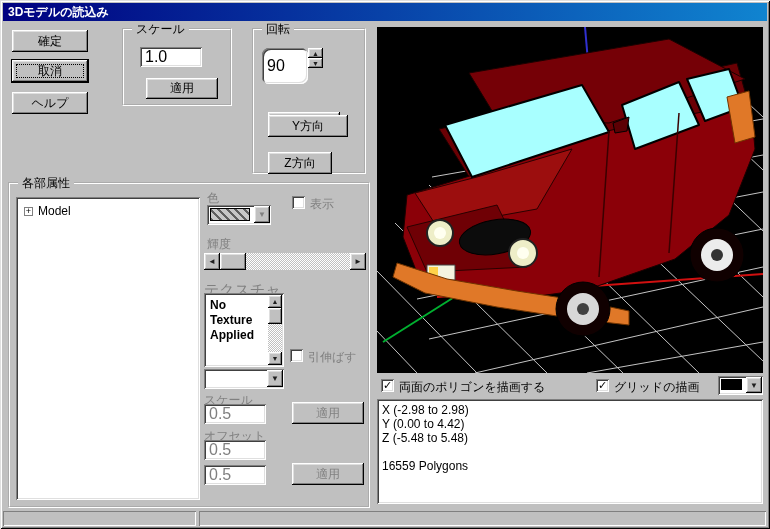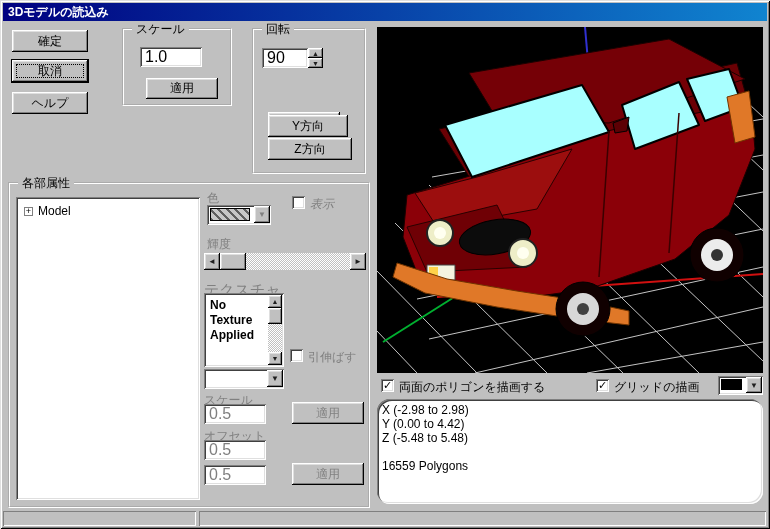--- a/index.html
+++ b/index.html
@@ -79,51 +79,51 @@
 
 <div class="group" style="left:122px; top:28px; width:110px; height:78px;">
   <span class="group-label">スケール</span>
 </div>
 <input class="field" style="left: 140px; top: 47px; width: 62px; height: 20px;" value="1.0">
 <div class="btn" style="left:146px; top:78px; width:72px; height:21px;">適用</div>
 
 <div class="group" style="left:252px; top:28px; width:114px; height:146px;">
   <span class="group-label">回転</span>
 </div>
-<input class="field" style="left: 262px; top: 48px; width: 46px; height: 20px;" value="90">
+<input class="field" style="left: 262px; top: 48px; width: 46px; height: 36px; border-radius: 7px;" value="90">
 <div class="arrow-btn" style="left:308px; top:48px; width:15px; height:10px;">
   <span>▲</span>
 </div>
 <div class="arrow-btn" style="left:308px; top:58px; width:15px; height:10px;">
   <span>▼</span>
 </div>
 <div class="btn" style="left:268px; top:84px; width:72px; height:22px;margin-top:28px;">X方向</div>
 <div class="btn" style="left:268px; top:115px; width:80px; height:22px;text-align:right;">Y方向</div>
-<div class="btn" style="left:268px; top:138px; width:84px; height:22px;">Z方向</div>
+<div class="btn" style="left:268px; top:152px; width:64px; height:22px;">Z方向</div>
 
 <div class="group" style="left:8px; top:182px; width:362px; height:326px;">
   <span class="group-label">各部属性</span>
 </div>
 
 <div class="treeview" style="left:16px; top:197px; width:184px; height:303px;">
   <div class="tree-item">
     <span class="expander">+</span>
     <span>Model</span>
   </div>
 </div>
 
 <span class="label dis" style="left:207px; top:190px;">色</span>
 <div class="sunken-white" style="left:207px; top:205px; width:64px; height:20px;">
   <div class="hatch" style="left:3px; top:3px; width:40px; height:13px;"></div>
   <div class="arrow-btn" style="right:1px; top:1px; width:16px; height:17px; font-size:8px; color:#808080;">
     <span>▼</span>
   </div>
 </div>
 <span class="cb-box" style="left:292px; top:196px;"></span>
-<span class="label dis" style="left:310px; top:196px;font-style:italic;">表示</span>
+<span class="label dis" style="left:310px; top:196px;">表示</span>
 
 <span class="label dis" style="left:207px; top:236px;">輝度</span>
 <div class="dither" style="position:absolute; left:204px; top:253px; width:162px; height:17px;">
   <div class="arrow-btn" style="left:0; top:0; width:16px; height:17px; font-size:8px;">
     <span>◄</span>
   </div>
   <div class="thumb" style="left:16px; top:0; width:26px; height:17px;"></div>
   <div class="arrow-btn" style="left:146px; top:0; width:16px; height:17px; font-size:8px;">
     <span>►</span>
   </div>
@@ -232,21 +232,21 @@
   <span>✓</span>
 </span>
 <span class="label" style="left:614px; top:379px;">グリッドの描画</span>
 <div class="sunken-white" style="left:718px; top:376px; width:45px; height:19px;">
   <div style="position:absolute; left:3px; top:3px; width:21px; height:11px; background:#000;"></div>
   <div class="arrow-btn" style="right:1px; top:1px; width:16px; height:16px; font-size:8px;">
     <span>▼</span>
   </div>
 </div>
 
-<div class="sunken-white info-panel" style="left:377px; top:399px; width:386px; height:105px;border-radius:13px;">
+<div class="sunken-white info-panel" style="left:377px; top:399px; width:386px; height:105px;">
   <div>X (-2.98 to 2.98)</div>
   <div>Y (0.00 to 4.42)</div>
   <div>Z (-5.48 to 5.48)</div>
   <div>&nbsp;</div>
   <div>16559 Polygons</div>
 </div>
 
 <div class="panel-sunken statusbar" style="left:3px; top:511px; width:193px;"></div>
 <div class="panel-sunken statusbar" style="left:199px; top:511px; width:567px;"></div>
 

